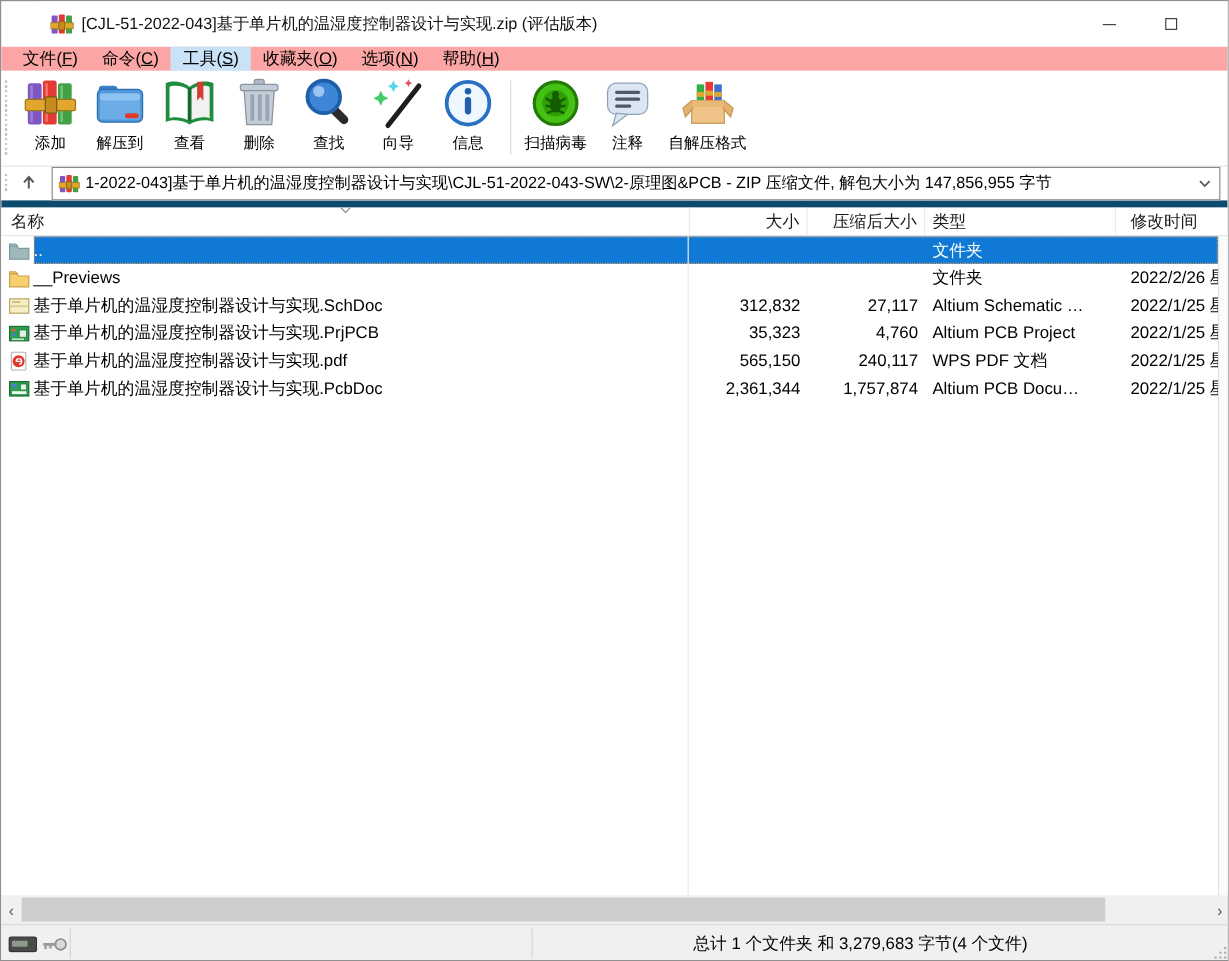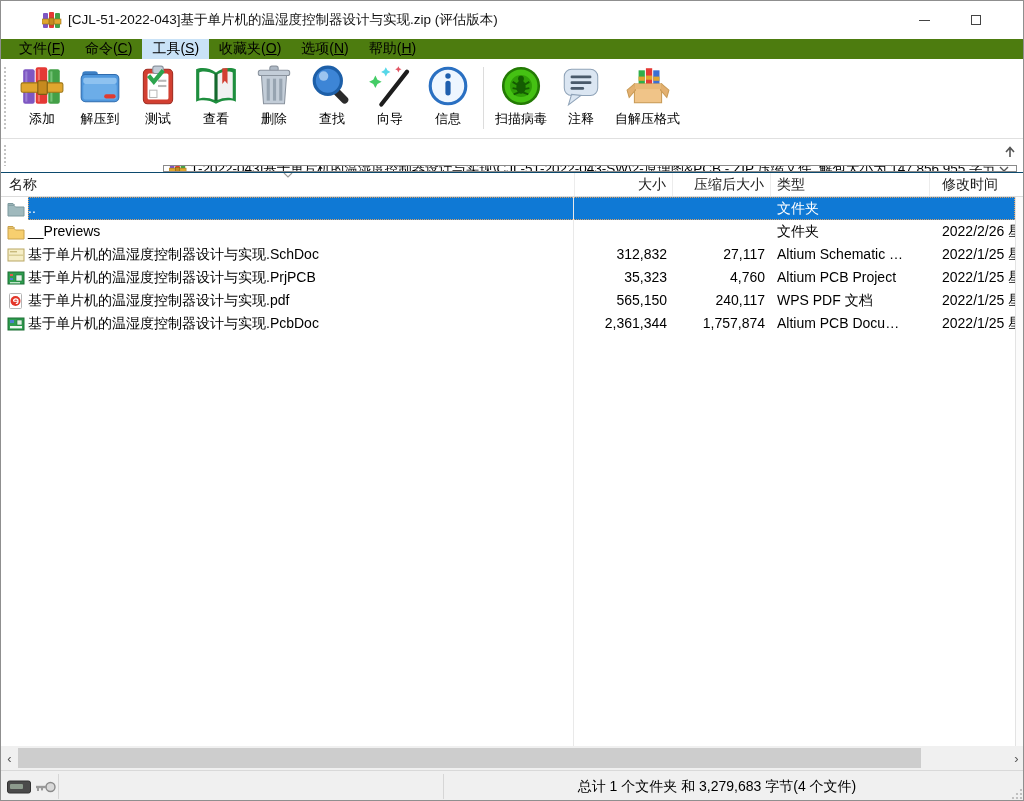--- a/index.html
+++ b/index.html
@@ -11,36 +11,36 @@
   .titlebar { position:absolute; top:0; left:0; width:100%; height:38px; background:#fff; display:flex; align-items:center;margin-left:31px; }
   .title-icon { margin:0 6px 0 10px; width:20px; height:20px; flex:0 0 auto; }
   .title-text { font-size:13.5px; color:#111; white-space:nowrap; overflow:hidden; }
   .win-controls { margin-left:auto; display:flex; height:100%; }
   .win-btn { width:52px; height:100%; display:flex; align-items:center; justify-content:center; color:#444; }
   .glyph-min { width:11px; height:1px; background:#444; }
   .glyph-max { width:10px; height:10px; border:1px solid #444; }
   .glyph-close { font-size:15px; line-height:1; }
 
   
-  .menubar { position:absolute; top:38px; left:0; width:100%; height:20px; display:flex; align-items:center; padding-left:8px; background:#4d7c0f; font-size:14px; }
+  .menubar { position:absolute; top:38px; left:0; width:100%; height:20px; display:flex; align-items:center; padding-left:8px; background:#fca5a5; font-size:14px; }
   .mitem { padding:1px 10px 2px 10px; color:#000; white-space:nowrap; }
   .mitem.active { background:#c9e2f7; }
   .mitem .ul { text-decoration:underline; }
 
   
   .toolbar { position:absolute; top:58px; left:0; width:100%; height:80px; background:#fff; border-bottom:1px solid #e0e0e0; display:flex; align-items:flex-start; padding:4px 0 0 12px; }
   .grip { position:absolute; left:3px; top:8px; bottom:8px; width:2px;
           background-image:repeating-linear-gradient(to bottom,#c4c4c4 0 2px,transparent 2px 4px); }
   .tbtn { min-width:58px; padding:0 5px; display:flex; flex-direction:column; align-items:center;justify-content:center; }
   .ticon { width:46px; height:46px; display:block; }
   .tlabel { font-size:13px; color:#000; margin-top:1px; white-space:nowrap; }
   .tsep { width:1px; height:62px; background:#dcdcdc; margin:4px 6px 0 6px; flex:0 0 auto; }
 
   
-  .addressrow { position:absolute; top:138px; left:0; width:100%; height:34px; background:#fff; border-bottom:1px solid #0c4a6e; display:flex; align-items:flex-end;flex-direction:column; }
+  .addressrow { position:absolute; top:138px; left:0; width:100%; height:34px; background:#fff; border-bottom:6px solid #0c4a6e; display:flex; align-items:flex-start; }
   .agrip { position:absolute; left:3px; top:6px; bottom:6px; width:2px;
            background-image:repeating-linear-gradient(to bottom,#c4c4c4 0 2px,transparent 2px 4px); }
   .upbtn { width:26px; height:26px; margin-left:10px; display:flex; align-items:center; justify-content:center; color:#555; font-size:16px; }
   .combo { flex:1; height:28px; margin:0 6px 0 6px; border:1px solid #8a8a8a; background:#fff; display:flex; align-items:center; padding:0 4px 0 5px; overflow:hidden; }
   .combo .aicon { width:18px; height:18px; flex:0 0 auto; margin-right:4px; }
   .combo .apath { flex:1; font-size:13.5px; color:#000; white-space:nowrap; overflow:hidden; }
   .combo .achev { flex:0 0 auto; width:16px; height:16px; }
 
   
   .lheader { position:absolute; top:172px; left:0; width:1024px; height:24px; background:#fff; border-bottom:1px solid #dcdcdc; display:flex; font-size:14px; color:#1a1a1a; }
@@ -137,32 +137,20 @@
       <svg class="ticon" viewBox="0 0 44 44">
         <rect x="5" y="8" width="15" height="10" rx="3" fill="#3c7fc4"></rect>
         <rect x="4" y="11" width="36" height="26" rx="4" fill="#4f97dd" stroke="#2f6cae"></rect>
         <rect x="6" y="14" width="32" height="6" rx="2" fill="#8ec2f0"></rect>
         <rect x="6" y="20" width="32" height="15" rx="2" fill="#6cade8"></rect>
         <rect x="26" y="30" width="11" height="4" rx="2" fill="#e03a2f"></rect>
       </svg>
       <span class="tlabel">解压到</span>
     </div>
 
-    <div class="tbtn">
-      <svg class="ticon" viewBox="0 0 44 44">
-        <rect x="8" y="6" width="28" height="33" rx="4" fill="#d23f31" stroke="#9e2a1f"></rect>
-        <rect x="12" y="10" width="20" height="25" rx="1.5" fill="#fff"></rect>
-        <rect x="17" y="3" width="10" height="7" rx="2" fill="#c3cdd8" stroke="#8a939e"></rect>
-        <rect x="22" y="16" width="8" height="2" fill="#b8b8b8"></rect>
-          <rect x="22" y="21" width="8" height="2" fill="#b8b8b8"></rect>
-        <rect x="14" y="26" width="7" height="7" fill="none" stroke="#b8b8b8"></rect>
-        <path d="M13 12 l5 6 l9 -11" stroke="#2da44e" stroke-width="4" fill="none"></path>
-      </svg>
-      <span class="tlabel">测试</span>
-    </div>
 
     <div class="tbtn">
       <svg class="ticon" viewBox="0 0 44 44">
         <path d="M22 9 C16 4 7 4 3 6 V37 C7 35 16 35 22 39 C28 35 37 35 41 37 V6 C37 4 28 4 22 9 Z" fill="#1e8e3e"></path>
         <path d="M21 11 C16 8 9 7.5 6 9 V34 C9 32.5 16 33 21 35.5 Z" fill="#ffffff"></path>
         <path d="M23 11 C28 8 35 7.5 38 9 V34 C35 32.5 28 33 23 35.5 Z" fill="#f1f1f1"></path>
         <path d="M28 5 h5 v15 l-2.5 -3 l-2.5 3 Z" fill="#d23f31"></path>
         <rect x="20.5" y="10" width="3" height="26" fill="#14692d"></rect>
       </svg>
       <span class="tlabel">查看</span>

